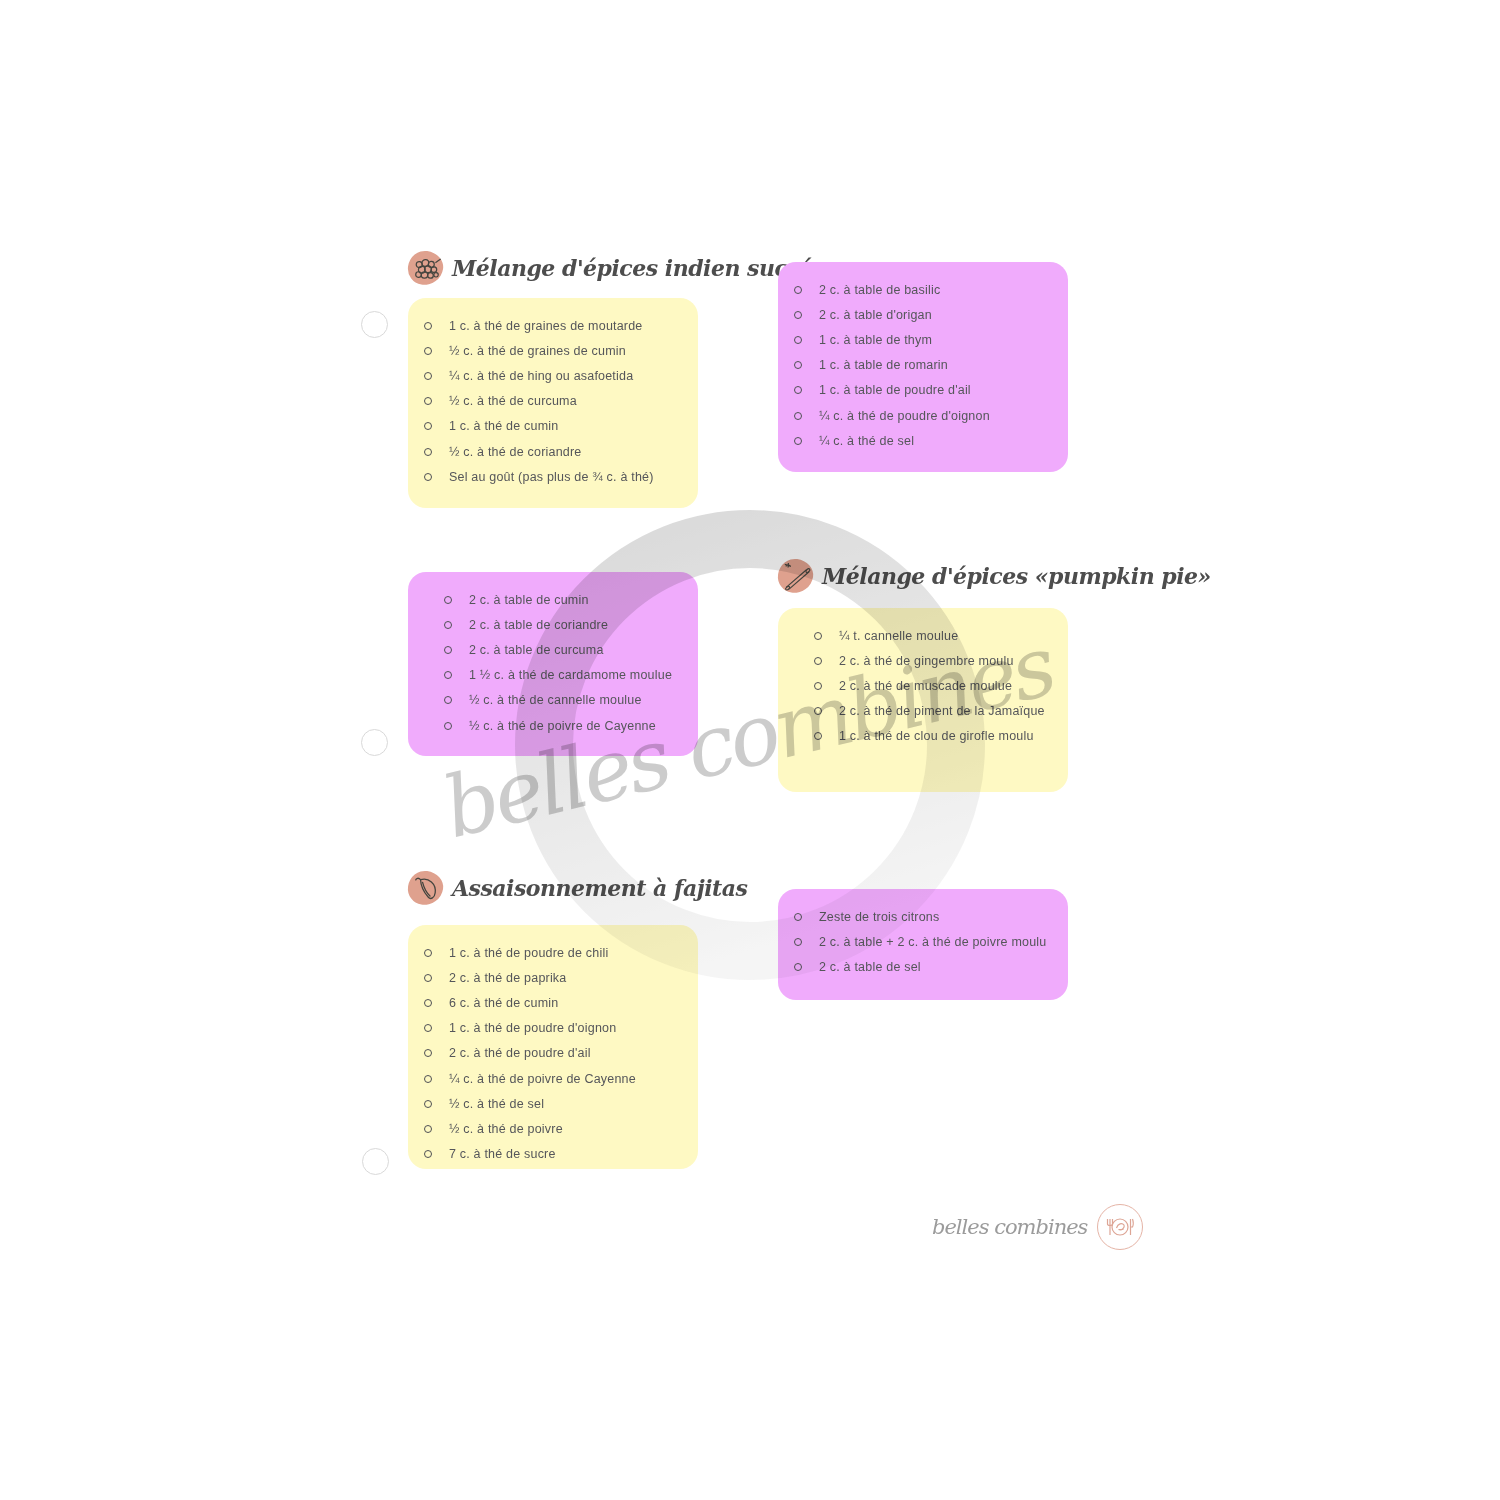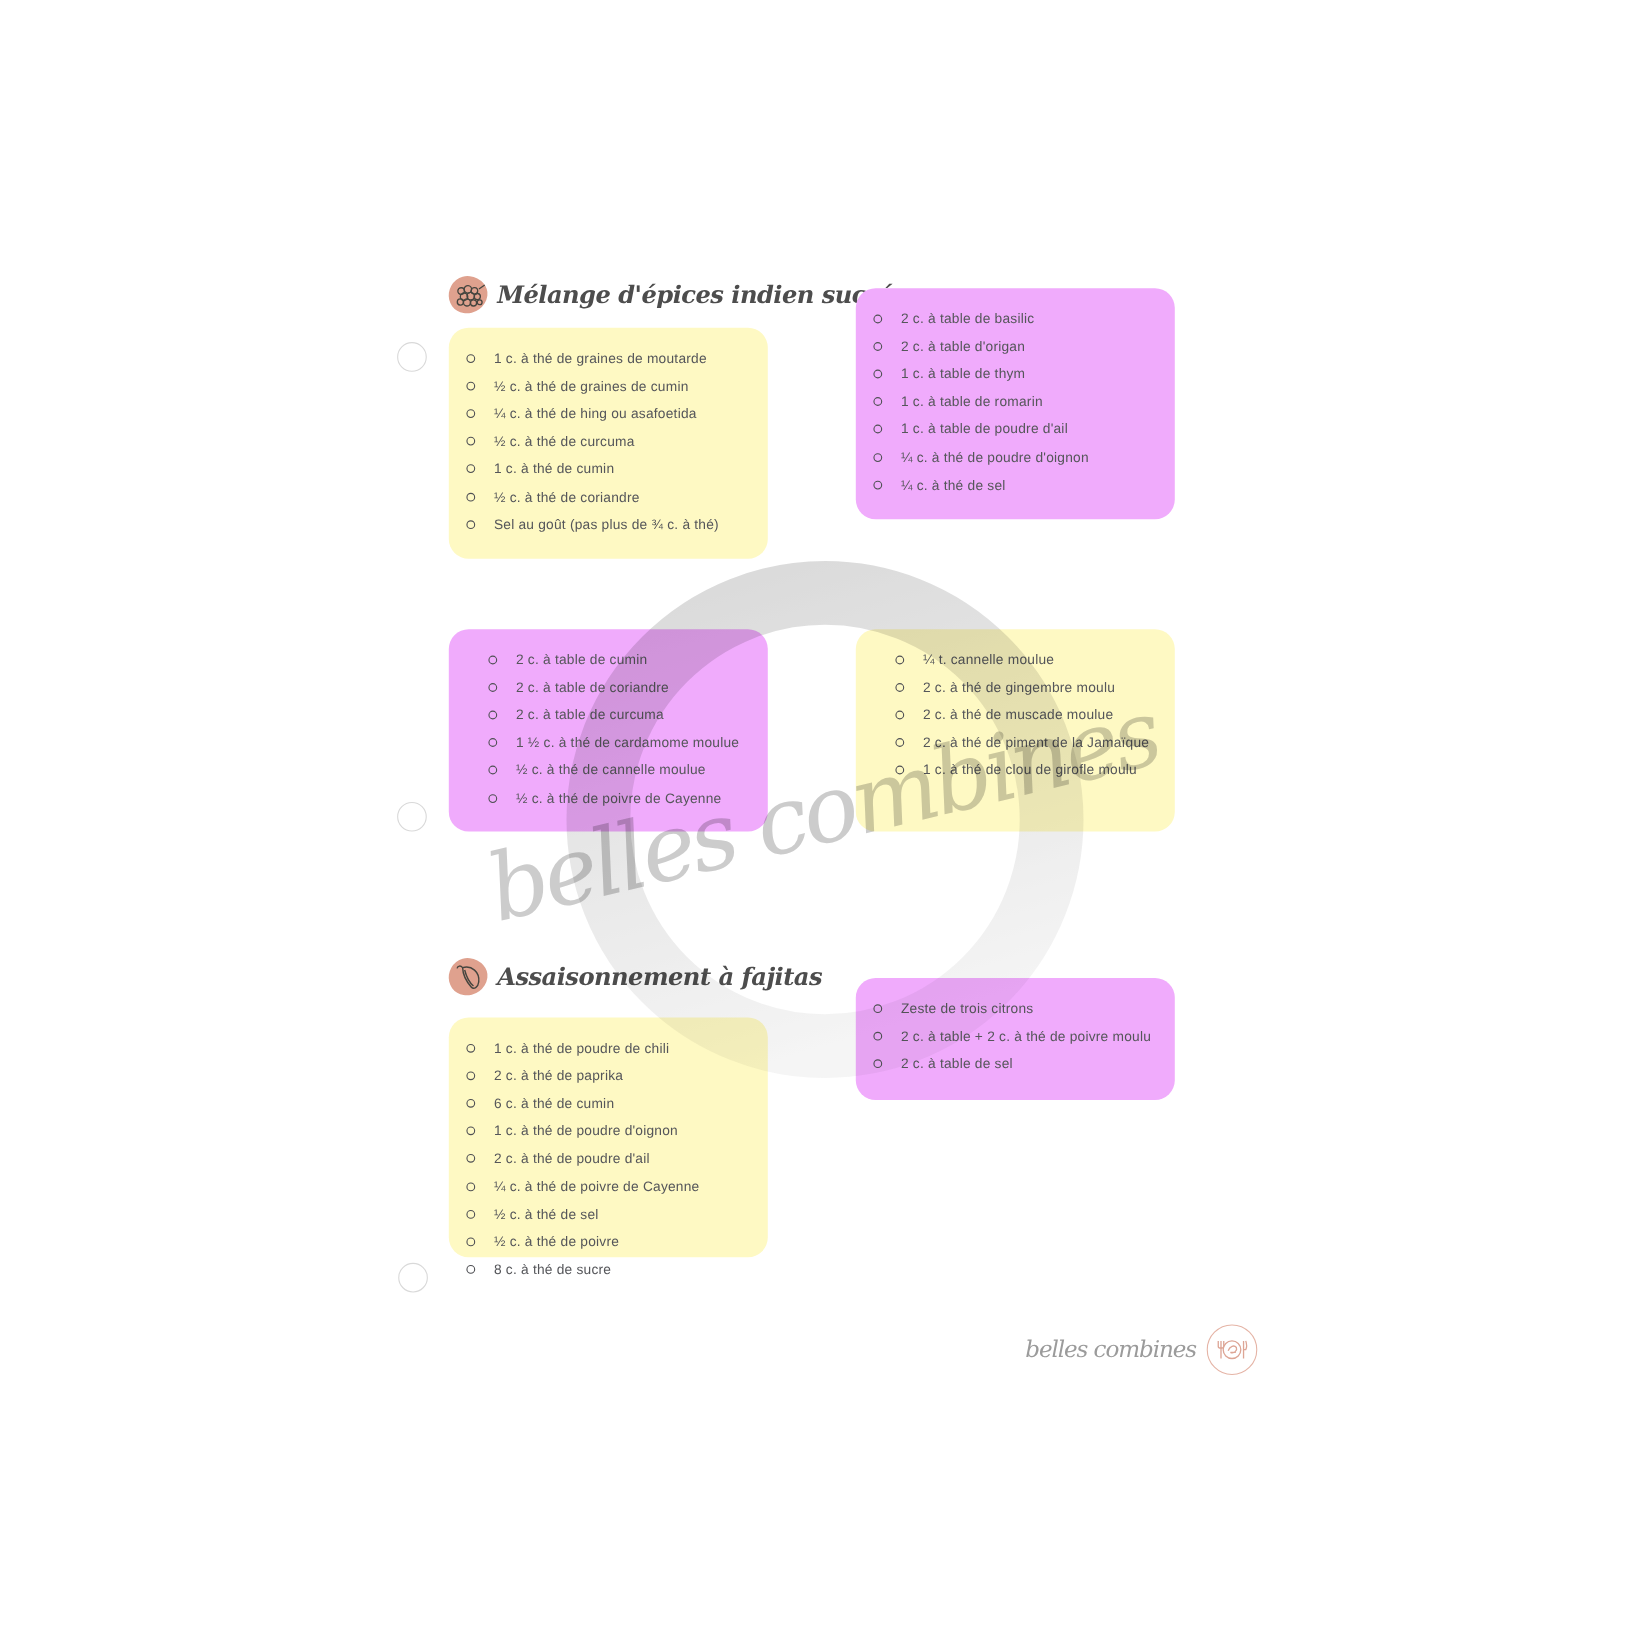--- a/index.html
+++ b/index.html
@@ -29,21 +29,21 @@
   .blob.beige{background:#cbc5b4;transform:rotate(-6deg);}
   .blob svg{transform:rotate(-4deg);}
   .card-title{margin:0 0 0 9px;font-family:"DejaVu Serif",serif;font-style:italic;font-weight:700;
         font-size:22px;letter-spacing:-0.5px;color:#4d4d4d;white-space:nowrap;}
 
   .card{border-radius:18px;box-sizing:border-box;padding:15px 8px 0 14px;margin-top:12px;}
   .bg-pink{background:#fef9c3;}
   .bg-gray{background:#f0abfc;}
   .h-r1{height:210px;}
   .h-r2{height:184px;margin-top:14px;padding-left:34px;}
-  .h-r3a{height:218px;margin-top:19px;}
+  .h-r3a{height:244px;margin-top:19px;}
   .h-r3b{height:111px;margin-top:19px;}
 
   ul.items{list-style:none;margin:0;padding:0;}
   ul.items li{display:flex;align-items:center;height:25.2px;white-space:nowrap;}
   .bullet{width:6px;height:6px;border:1.4px solid #4f5054;border-radius:50%;flex-shrink:0;
         margin:0 17px 0 2px;box-sizing:content-box;}
   .itext{font-size:12.5px;letter-spacing:0.2px;color:#55565a;}
 
   
   .watermark{position:absolute;left:0;top:0;width:1500px;height:1500px;pointer-events:none;}
@@ -182,20 +182,31 @@
           </li>
           <li>
             <span class="bullet"></span>
             <span class="itext">½ c. à thé de poivre de Cayenne</span>
           </li>
         </ul>
     </div>
   </section>
 
   <section class="group pos-r2c2">
+    <header class="card-header">
+      <span class="blob salmon">
+        <svg width="32" height="30" viewBox="0 0 32 30" fill="none" stroke="#45453f" stroke-width="1.2">
+          <path d="M7 27 L26 8 M10 28.5 L29 9.5"></path>
+          <ellipse cx="27.5" cy="8.7" rx="2.3" ry="1.4" transform="rotate(-45 27.5 8.7)"></ellipse>
+          <ellipse cx="8.5" cy="27.7" rx="2.3" ry="1.4" transform="rotate(-45 8.5 27.7)"></ellipse>
+          <path d="M5 6 C7 4 9 4 10 6 M7.5 2.5 L7.5 7 M4 4 L10 5.5"></path>
+        </svg>
+      </span>
+      <h2 class="card-title">Mélange d'épices «pumpkin pie»</h2>
+    </header>
     <div class="card bg-pink h-r2">
       <ul class="items">
           <li>
             <span class="bullet"></span>
             <span class="itext">¼ t. cannelle moulue</span>
           </li>
           <li>
             <span class="bullet"></span>
             <span class="itext">2 c. à thé de gingembre moulu</span>
           </li>
@@ -255,21 +266,21 @@
           <li>
             <span class="bullet"></span>
             <span class="itext">½ c. à thé de sel</span>
           </li>
           <li>
             <span class="bullet"></span>
             <span class="itext">½ c. à thé de poivre</span>
           </li>
           <li>
             <span class="bullet"></span>
-            <span class="itext">8 c. à thé de sucre</span>
+            <span class="itext">7 c. à thé de sucre</span>
           </li>
         </ul>
     </div>
   </section>
 
   <section class="group pos-r3c2">
     <div class="card bg-gray h-r3b">
       <ul class="items">
           <li>
             <span class="bullet"></span>

